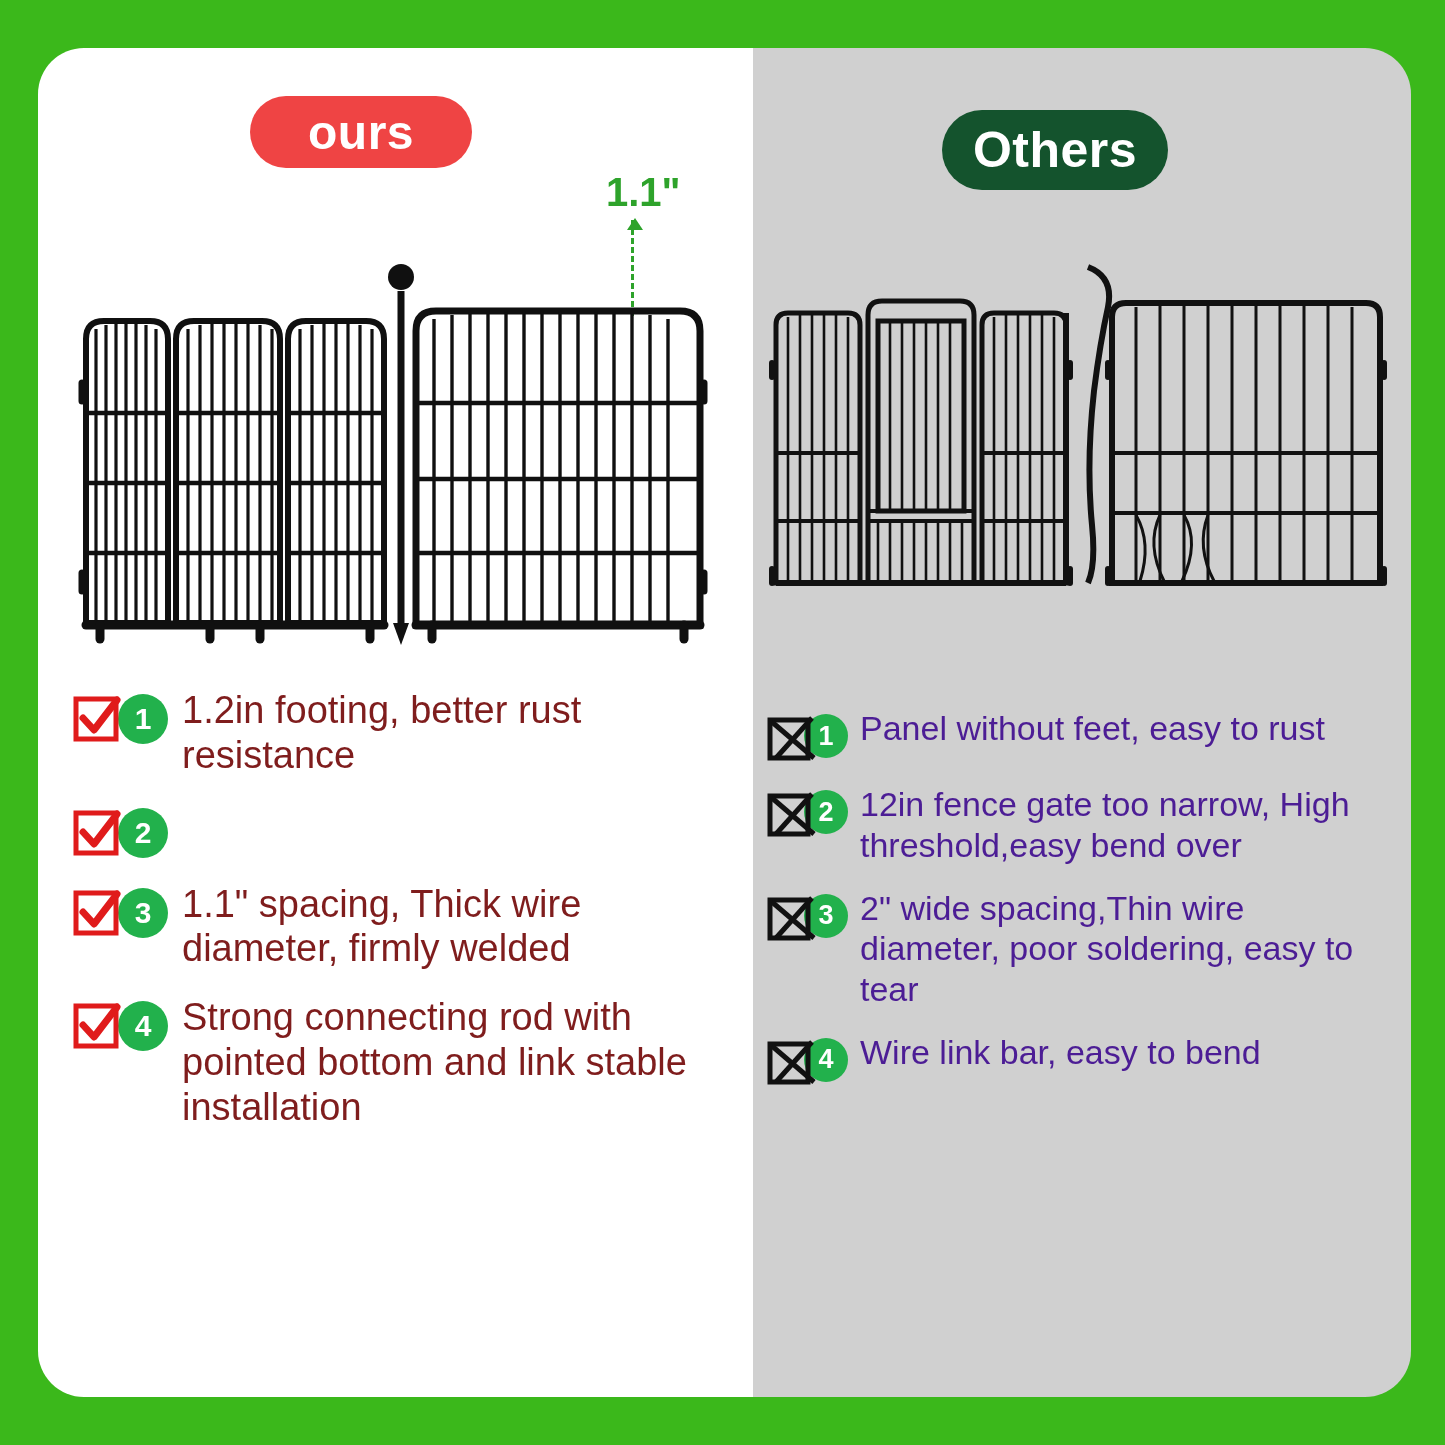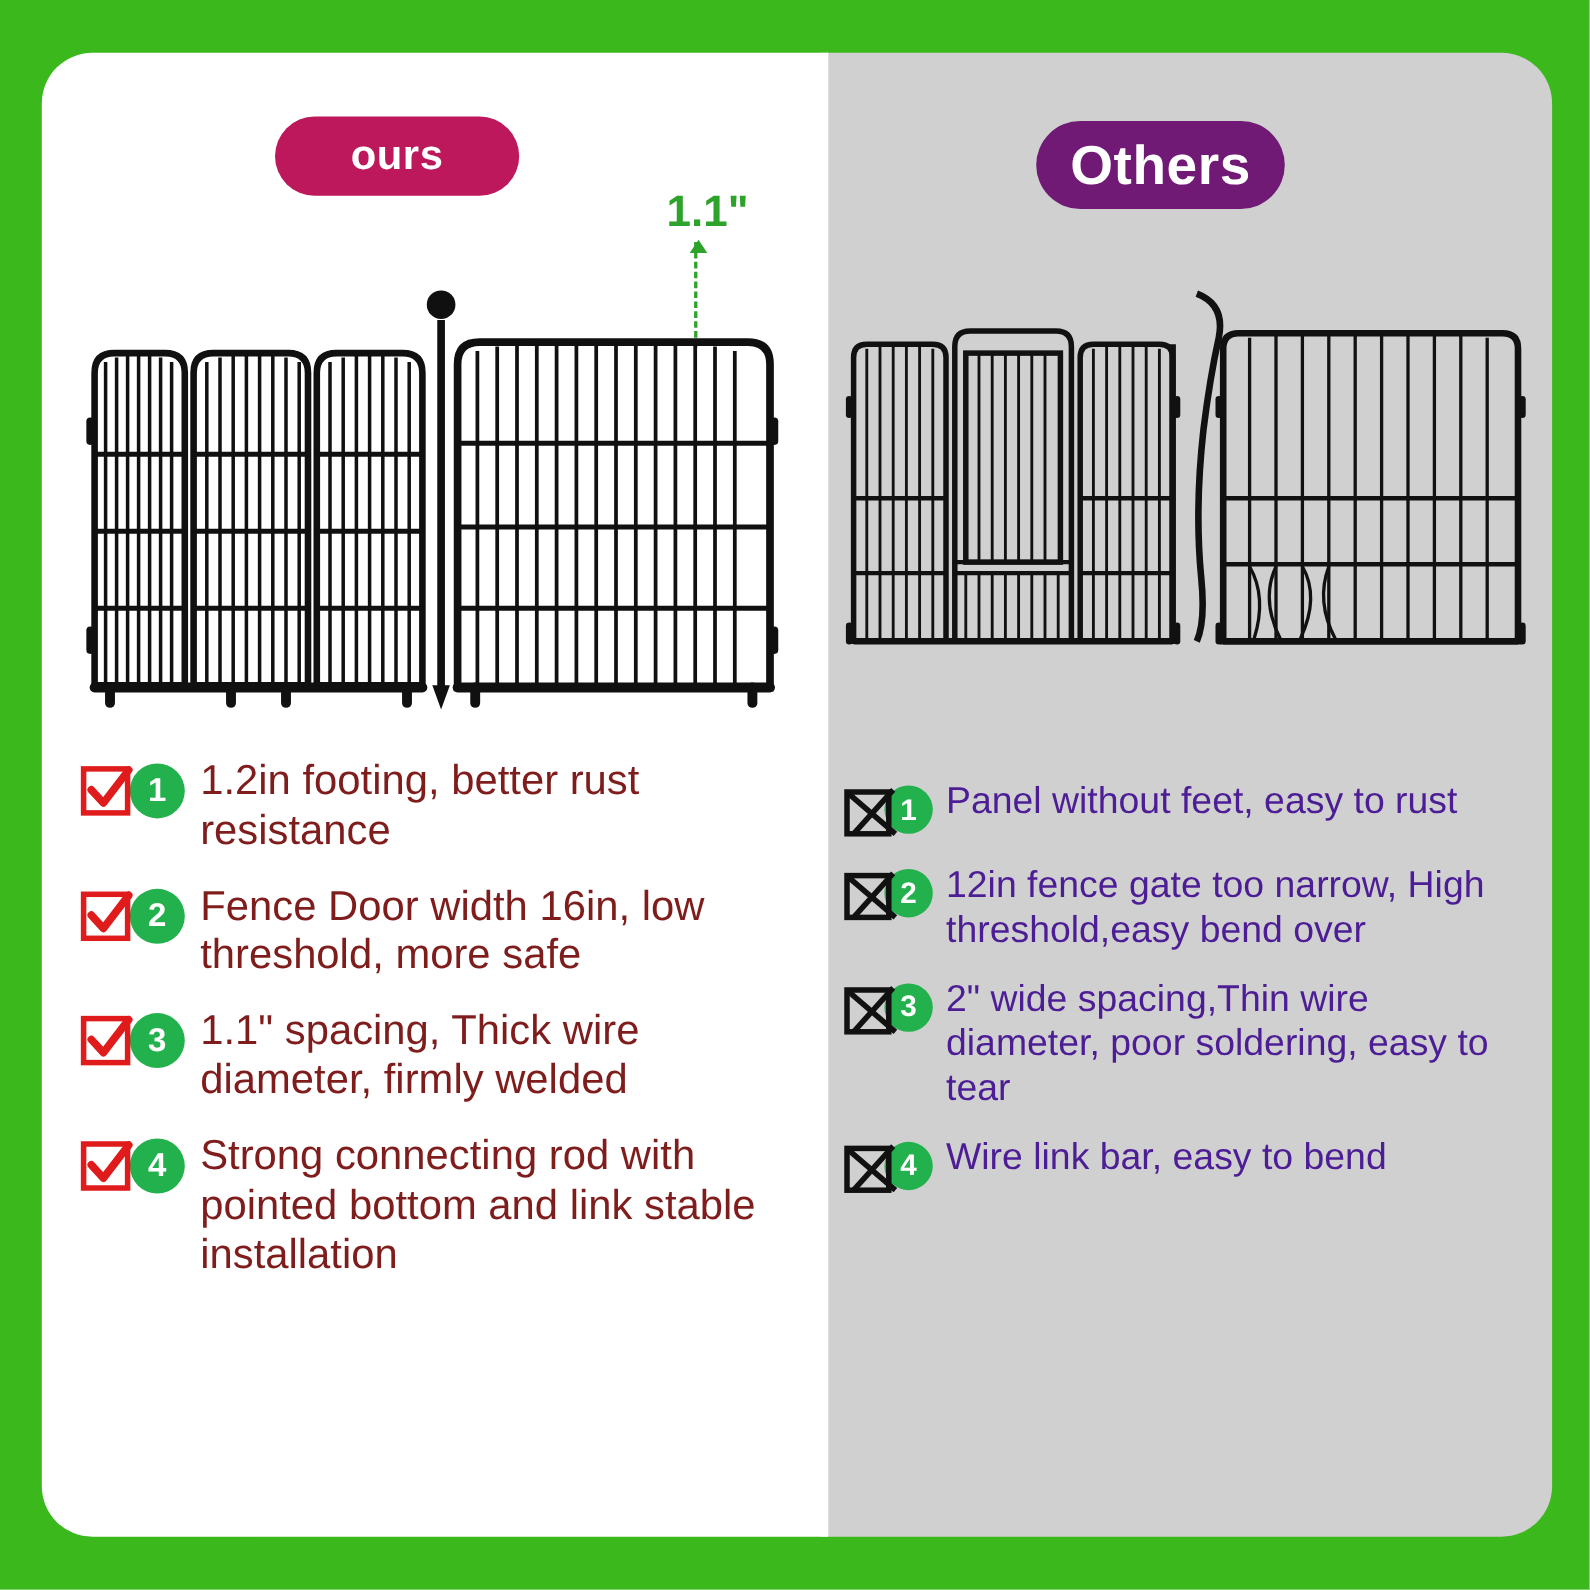--- a/index.html
+++ b/index.html
@@ -49,32 +49,32 @@
     display: flex;
     align-items: center;
     justify-content: center;
     border-radius: 40px;
     font-weight: bold;
     color: #ffffff;
     letter-spacing: 0.5px;
   }
   .badge-ours {
     left: 212px;
-    top: 58px;
+    top: 48px;
     width: 222px;
     height: 72px;
-    background: #be185d;
-    font-size: 38px;
+    background: #ef4444;
+    font-size: 48px;
   }
   .badge-others {
     left: 196px;
     top: 62px;
     width: 226px;
     height: 80px;
-    background: #701a75;
+    background: #14532d;
     font-size: 50px;
   }
 
   
   .dim-label {
     position: absolute;
     left: 568px;
     top: 122px;
     font-size: 40px;
     font-weight: bold;
@@ -473,21 +473,20 @@
       </div>
 
       <div class="row">
         <div class="mark">
           <svg viewBox="0 0 52 48" width="52" height="48" xmlns="http://www.w3.org/2000/svg">
             <rect x="4" y="5" width="40" height="40" fill="none" stroke="#e01b1b" stroke-width="5"></rect>
             <path d="M11 24 L22 36 L45 6" fill="none" stroke="#e01b1b" stroke-width="7" stroke-linecap="round" stroke-linejoin="round"></path>
           </svg>
         </div>
         <div class="num">2</div>
-        <div class="txt">Fence Door width 16in, low threshold, more safe</div>
       </div>
 
       <div class="row">
         <div class="mark">
           <svg viewBox="0 0 52 48" width="52" height="48" xmlns="http://www.w3.org/2000/svg">
             <rect x="4" y="5" width="40" height="40" fill="none" stroke="#e01b1b" stroke-width="5"></rect>
             <path d="M11 24 L22 36 L45 6" fill="none" stroke="#e01b1b" stroke-width="7" stroke-linecap="round" stroke-linejoin="round"></path>
           </svg>
         </div>
         <div class="num">3</div>

